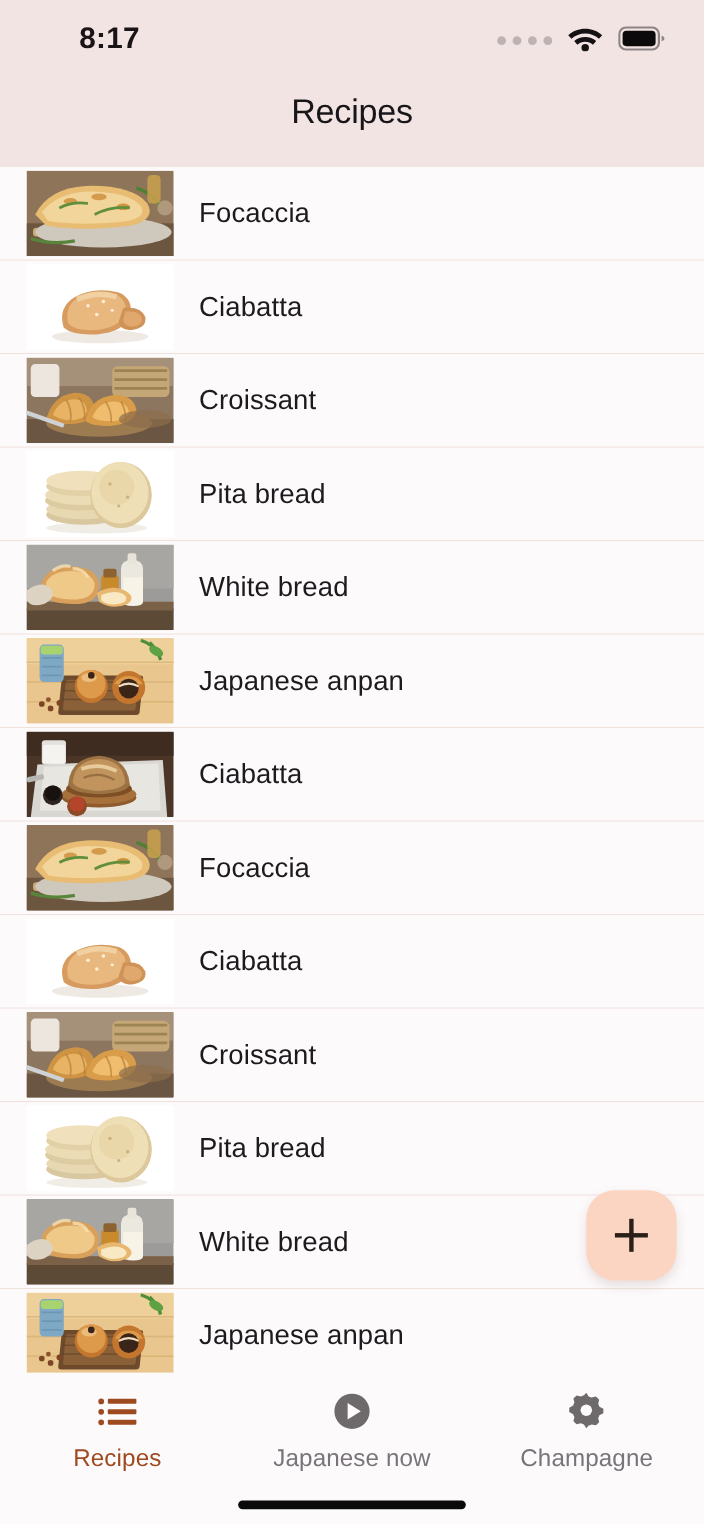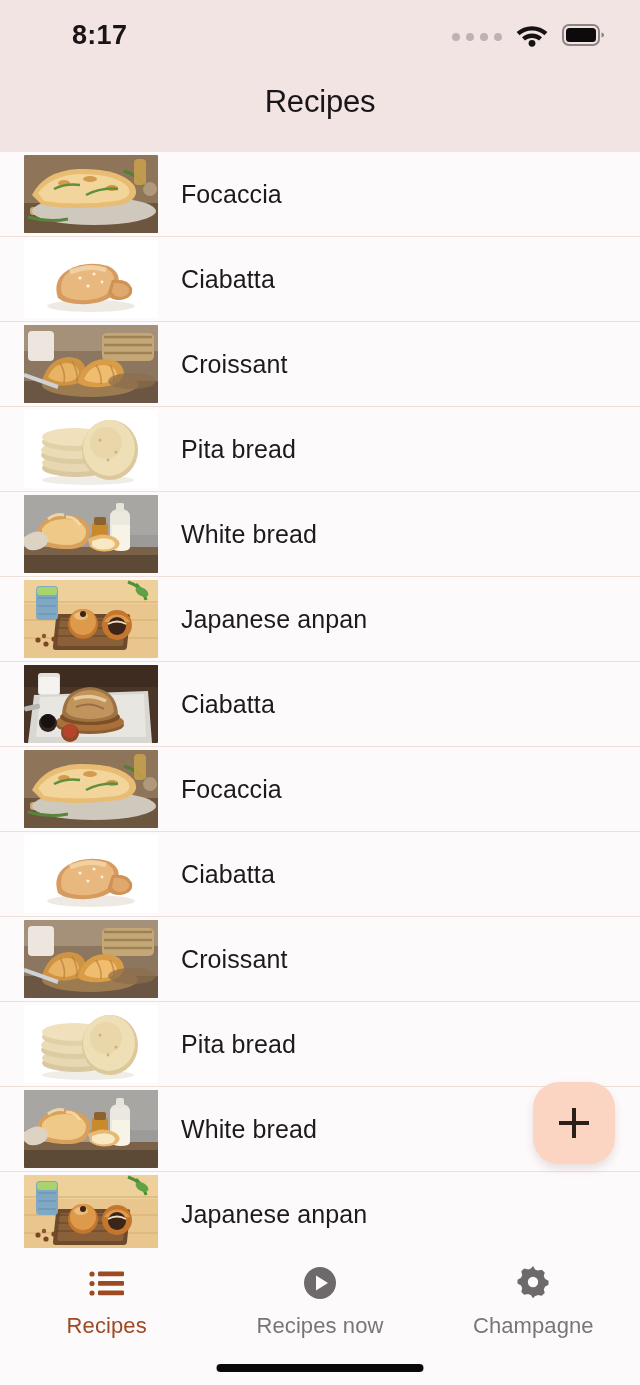--- a/index.html
+++ b/index.html
@@ -491,21 +491,21 @@
       <span class="tab-label">Recipes</span>
     </div>
 
     <div class="tab inactive">
       <span class="tab-icon">
         <svg width="36" height="36" viewBox="0 0 36 36">
           <circle cx="18" cy="18" r="16" fill="#6e6a6c"></circle>
           <path d="M14 10.5 L26 18 L14 25.5 Z" fill="#fdfafc"></path>
         </svg>
       </span>
-      <span class="tab-label">Recipes now</span>
+      <span class="tab-label">Japanese now</span>
     </div>
 
     <div class="tab inactive">
       <span class="tab-icon">
         <svg width="36" height="36" viewBox="0 0 36 36">
           <path d="M18 3.2l2.1 3.6c0.9 0.2 1.8 0.6 2.6 1.1l4.1-0.9 2.9 2.9-0.9 4.1c0.5 0.8 0.9 1.7 1.1 2.6l3.6 2.1v4.1l-3.6 2.1c-0.2 0.9-0.6 1.8-1.1 2.6l0.9 4.1-2.9 2.9-4.1-0.9c-0.8 0.5-1.7 0.9-2.6 1.1L18 37.2h-0.1l-2.0-3.6c-0.9-0.2-1.8-0.6-2.6-1.1l-4.1 0.9-2.9-2.9 0.9-4.1c-0.5-0.8-0.9-1.7-1.1-2.6L2.5 21.7v-4.1l3.6-2.1c0.2-0.9 0.6-1.8 1.1-2.6l-0.9-4.1 2.9-2.9 4.1 0.9c0.8-0.5 1.7-0.9 2.6-1.1L18 3.2z" fill="#6e6a6c" transform="translate(0,-2) scale(1,0.95)"></path>
           <circle cx="18" cy="17" r="5.2" fill="#fdfafc"></circle>
         </svg>
       </span>
       <span class="tab-label">Champagne</span>

